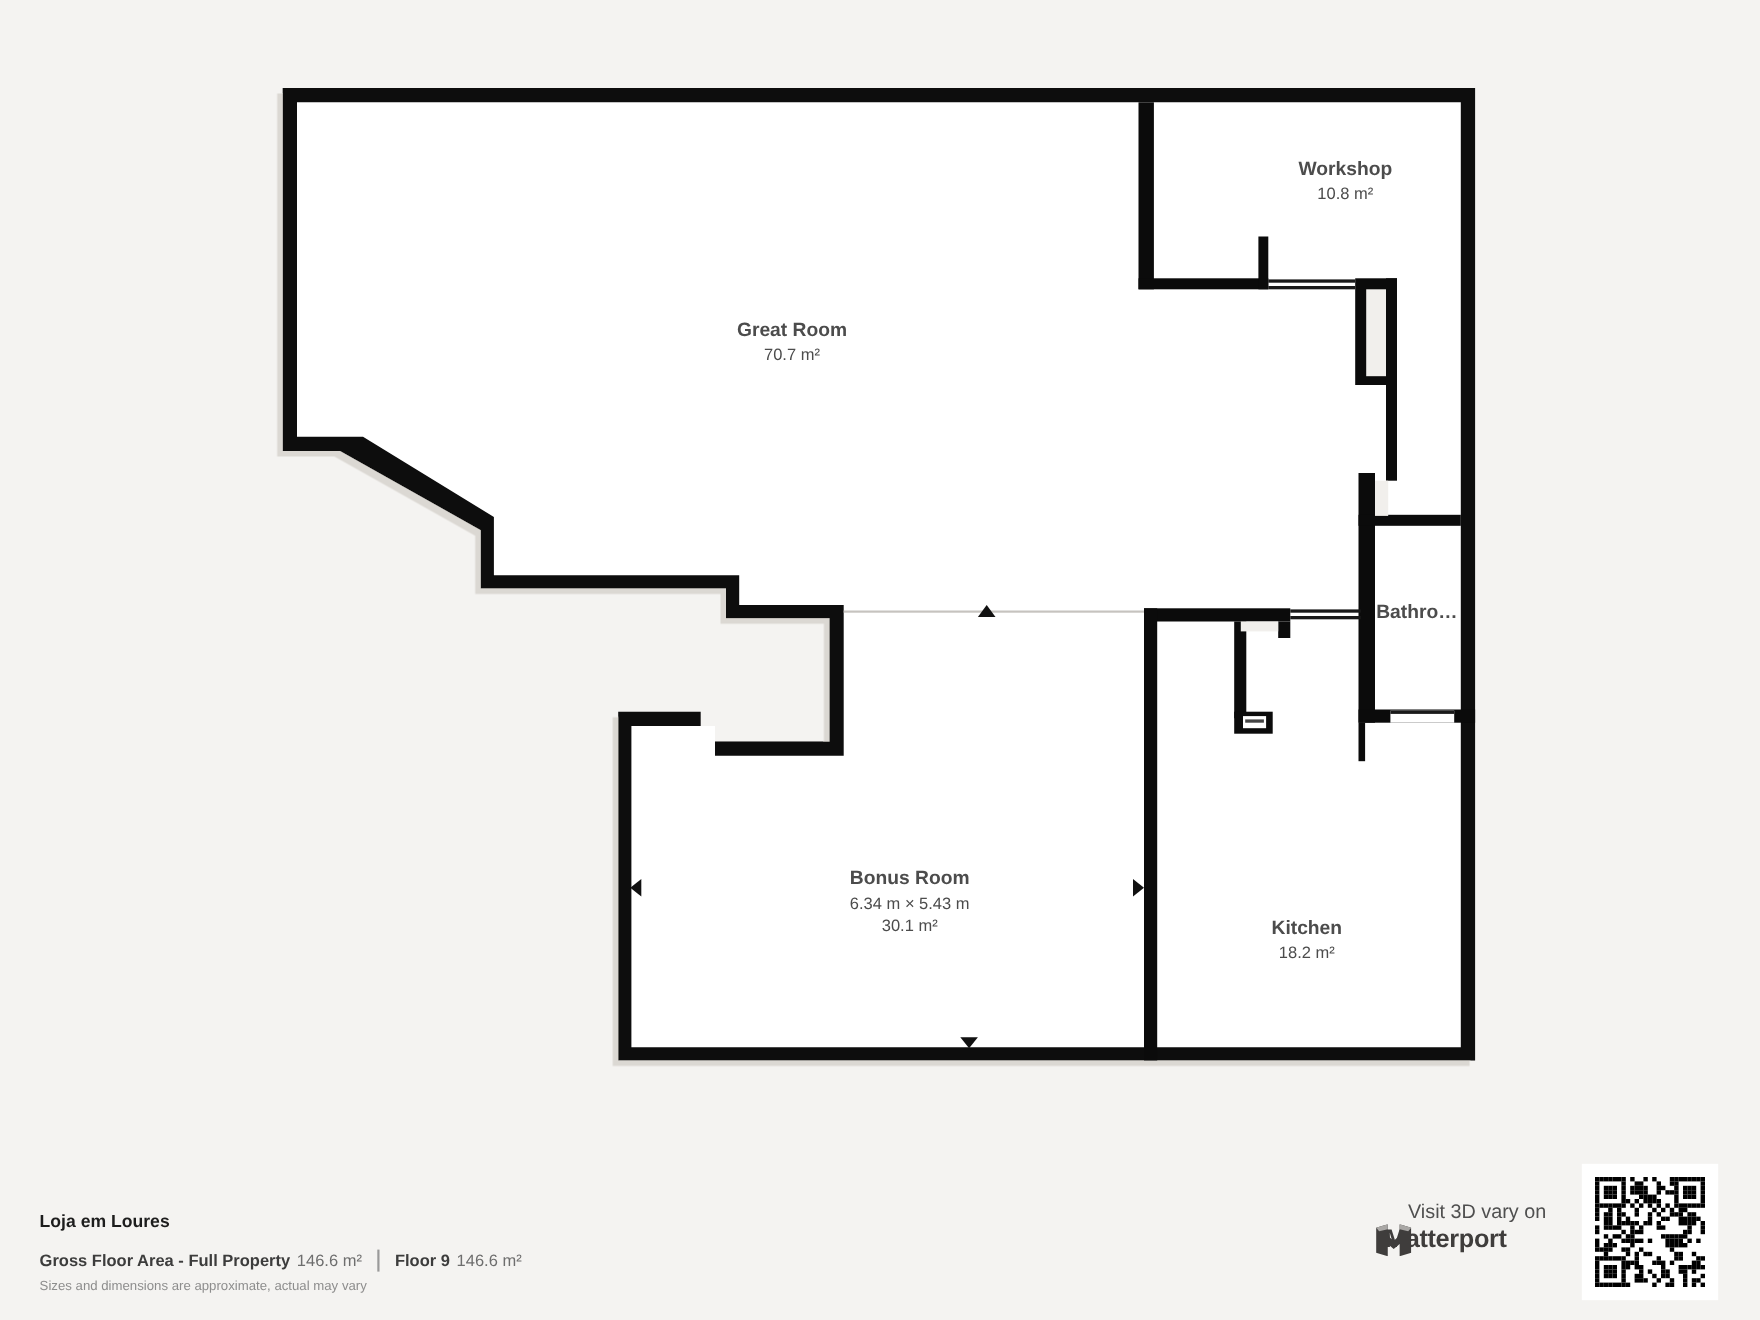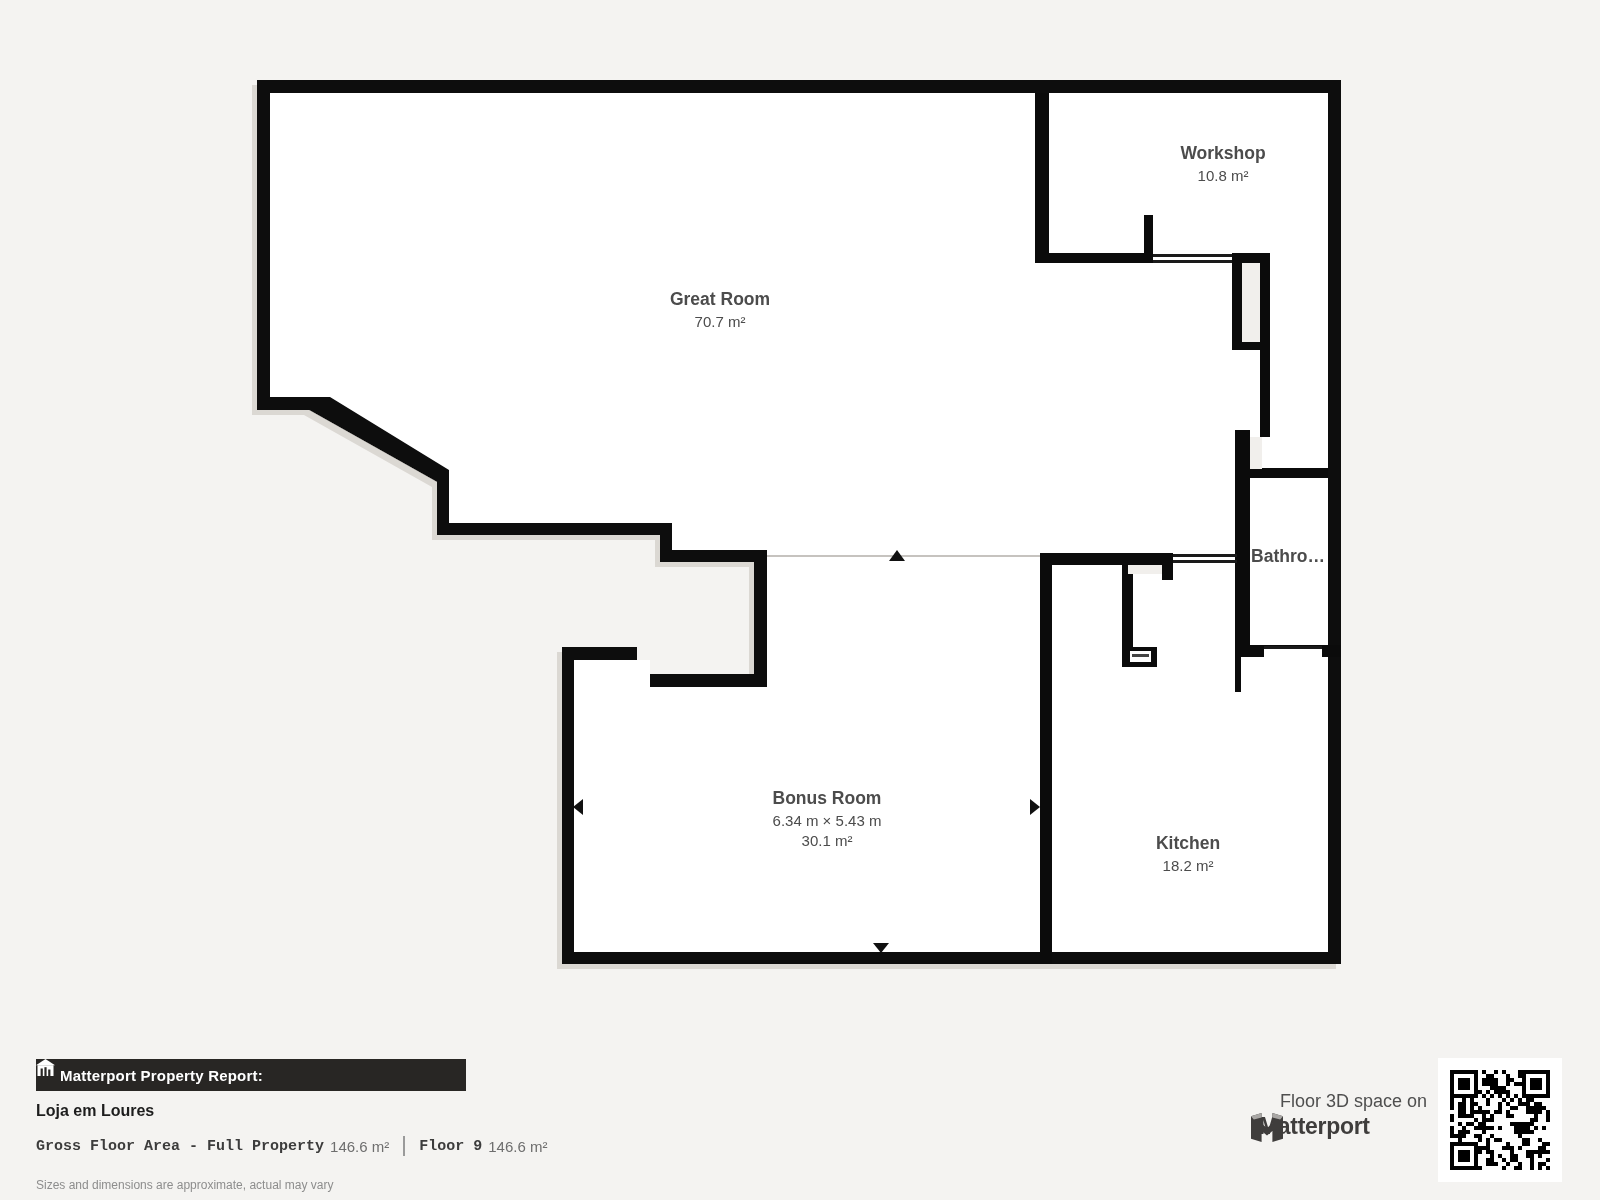--- a/index.html
+++ b/index.html
@@ -22,24 +22,24 @@
   .dash{fill:#444;}
   .arrow{fill:#111;}
   .roomname{fill:var(--c-label_text);font-size:17.5px;font-weight:bold;text-anchor:middle;}
   .roomsub{fill:var(--c-label_text);font-size:15px;text-anchor:middle;}
   
   .banner{position:absolute;left:36px;top:1059px;width:430px;height:32px;
           background:var(--c-banner_bg);display:flex;align-items:center;box-sizing:border-box;padding-left:14px;}
   .banner-label{color:var(--c-banner_text);font-size:15px;font-weight:bold;margin-left:10px;letter-spacing:.2px;}
   .prop-title{position:absolute;left:36px;top:1102px;font-size:16px;font-weight:bold;color:var(--c-title_text);}
   .meta-row{position:absolute;left:36px;top:1136px;font-size:15px;color:var(--c-meta_value);display:flex;align-items:center;}
-  .meta-label{font-weight:bold;color:var(--c-meta_label);font-family:Liberation Mono, monospace;}
+  .meta-label{font-weight:bold;color:var(--c-meta_label);}
   .meta-value{margin-left:6px;}
   .meta-divider{display:inline-block;width:2px;height:20px;background:#9a9a9a;margin:0 14px;}
-  .disclaimer{position:absolute;left:36px;top:1162px;font-size:12px;color:var(--c-disclaimer);margin-top:16px;}
+  .disclaimer{position:absolute;left:36px;top:1162px;font-size:12px;color:var(--c-disclaimer);}
   .visit-text{position:absolute;left:1280px;top:1091px;font-size:18px;color:var(--c-visit_text);}
   .brand-row{position:absolute;left:1251px;top:1113px;display:flex;align-items:center;text-align:right;}
   .brand-name{font-size:23px;font-weight:bold;color:var(--c-brand_text);margin-left:8px;letter-spacing:-.3px;}
   .qr-box{position:absolute;left:1438px;top:1058px;width:124px;height:124px;background:#fff;}
 </style>
 </head>
 <body>
 
 <div class="stage">
 
@@ -112,44 +112,34 @@
       <text class="roomname" x="827" y="804">Bonus Room</text>
       <text class="roomsub" x="827" y="826">6.34 m × 5.43 m</text>
       <text class="roomsub" x="827" y="846">30.1 m²</text>
     </g>
     <g>
       <text class="roomname" x="1188" y="849">Kitchen</text>
       <text class="roomsub" x="1188" y="871">18.2 m²</text>
     </g>
   </svg>
 
-  <div class="banner">
-    <svg width="19" height="17" viewBox="0 0 19 17">
-      <polygon fill="#ffffff" points="9.5,0 19,6.2 0,6.2"></polygon>
-      <rect fill="#ffffff" x="1.5" y="6.2" width="16" height="10.8"></rect>
-      <rect fill="#282624" x="4.6" y="9.5" width="2.2" height="7.5"></rect>
-      <rect fill="#282624" x="8.4" y="8.2" width="2.2" height="8.8"></rect>
-      <rect fill="#282624" x="12.2" y="10.5" width="2.2" height="6.5"></rect>
-    </svg>
-    <span class="banner-label">Matterport Property Report:</span>
-  </div>
 
   <div class="prop-title">Loja em Loures</div>
 
   <div class="meta-row">
     <span class="meta-label">Gross Floor Area - Full Property</span>
     <span class="meta-value">146.6 m²</span>
     <span class="meta-divider"></span>
     <span class="meta-label">Floor 9</span>
     <span class="meta-value">146.6 m²</span>
   </div>
 
   <div class="disclaimer">Sizes and dimensions are approximate, actual may vary</div>
 
-  <div class="visit-text">Floor 3D space on</div>
+  <div class="visit-text">Visit 3D vary on</div>
   <div class="brand-row">
     <svg width="32" height="29" viewBox="0 0 32 29">
       <path fill="#3f3d3c" d="M0,3.2 L10.6,0 L10.6,10.4 L16,15 L21.4,10.4 L21.4,0 L32,3.2 L32,25.8 L21.4,29 L21.4,18 L16,22.4 L10.6,18 L10.6,29 L0,25.8 Z"></path>
       <polygon fill="#a9a7a5" points="0,3.2 10.6,0 10.6,4.4 2.8,6.4"></polygon>
       <polygon fill="#a9a7a5" points="32,3.2 21.4,0 21.4,4.4 29.2,6.4"></polygon>
     </svg>
     <span class="brand-name">Matterport</span>
   </div>
 
   <div class="qr-box">

